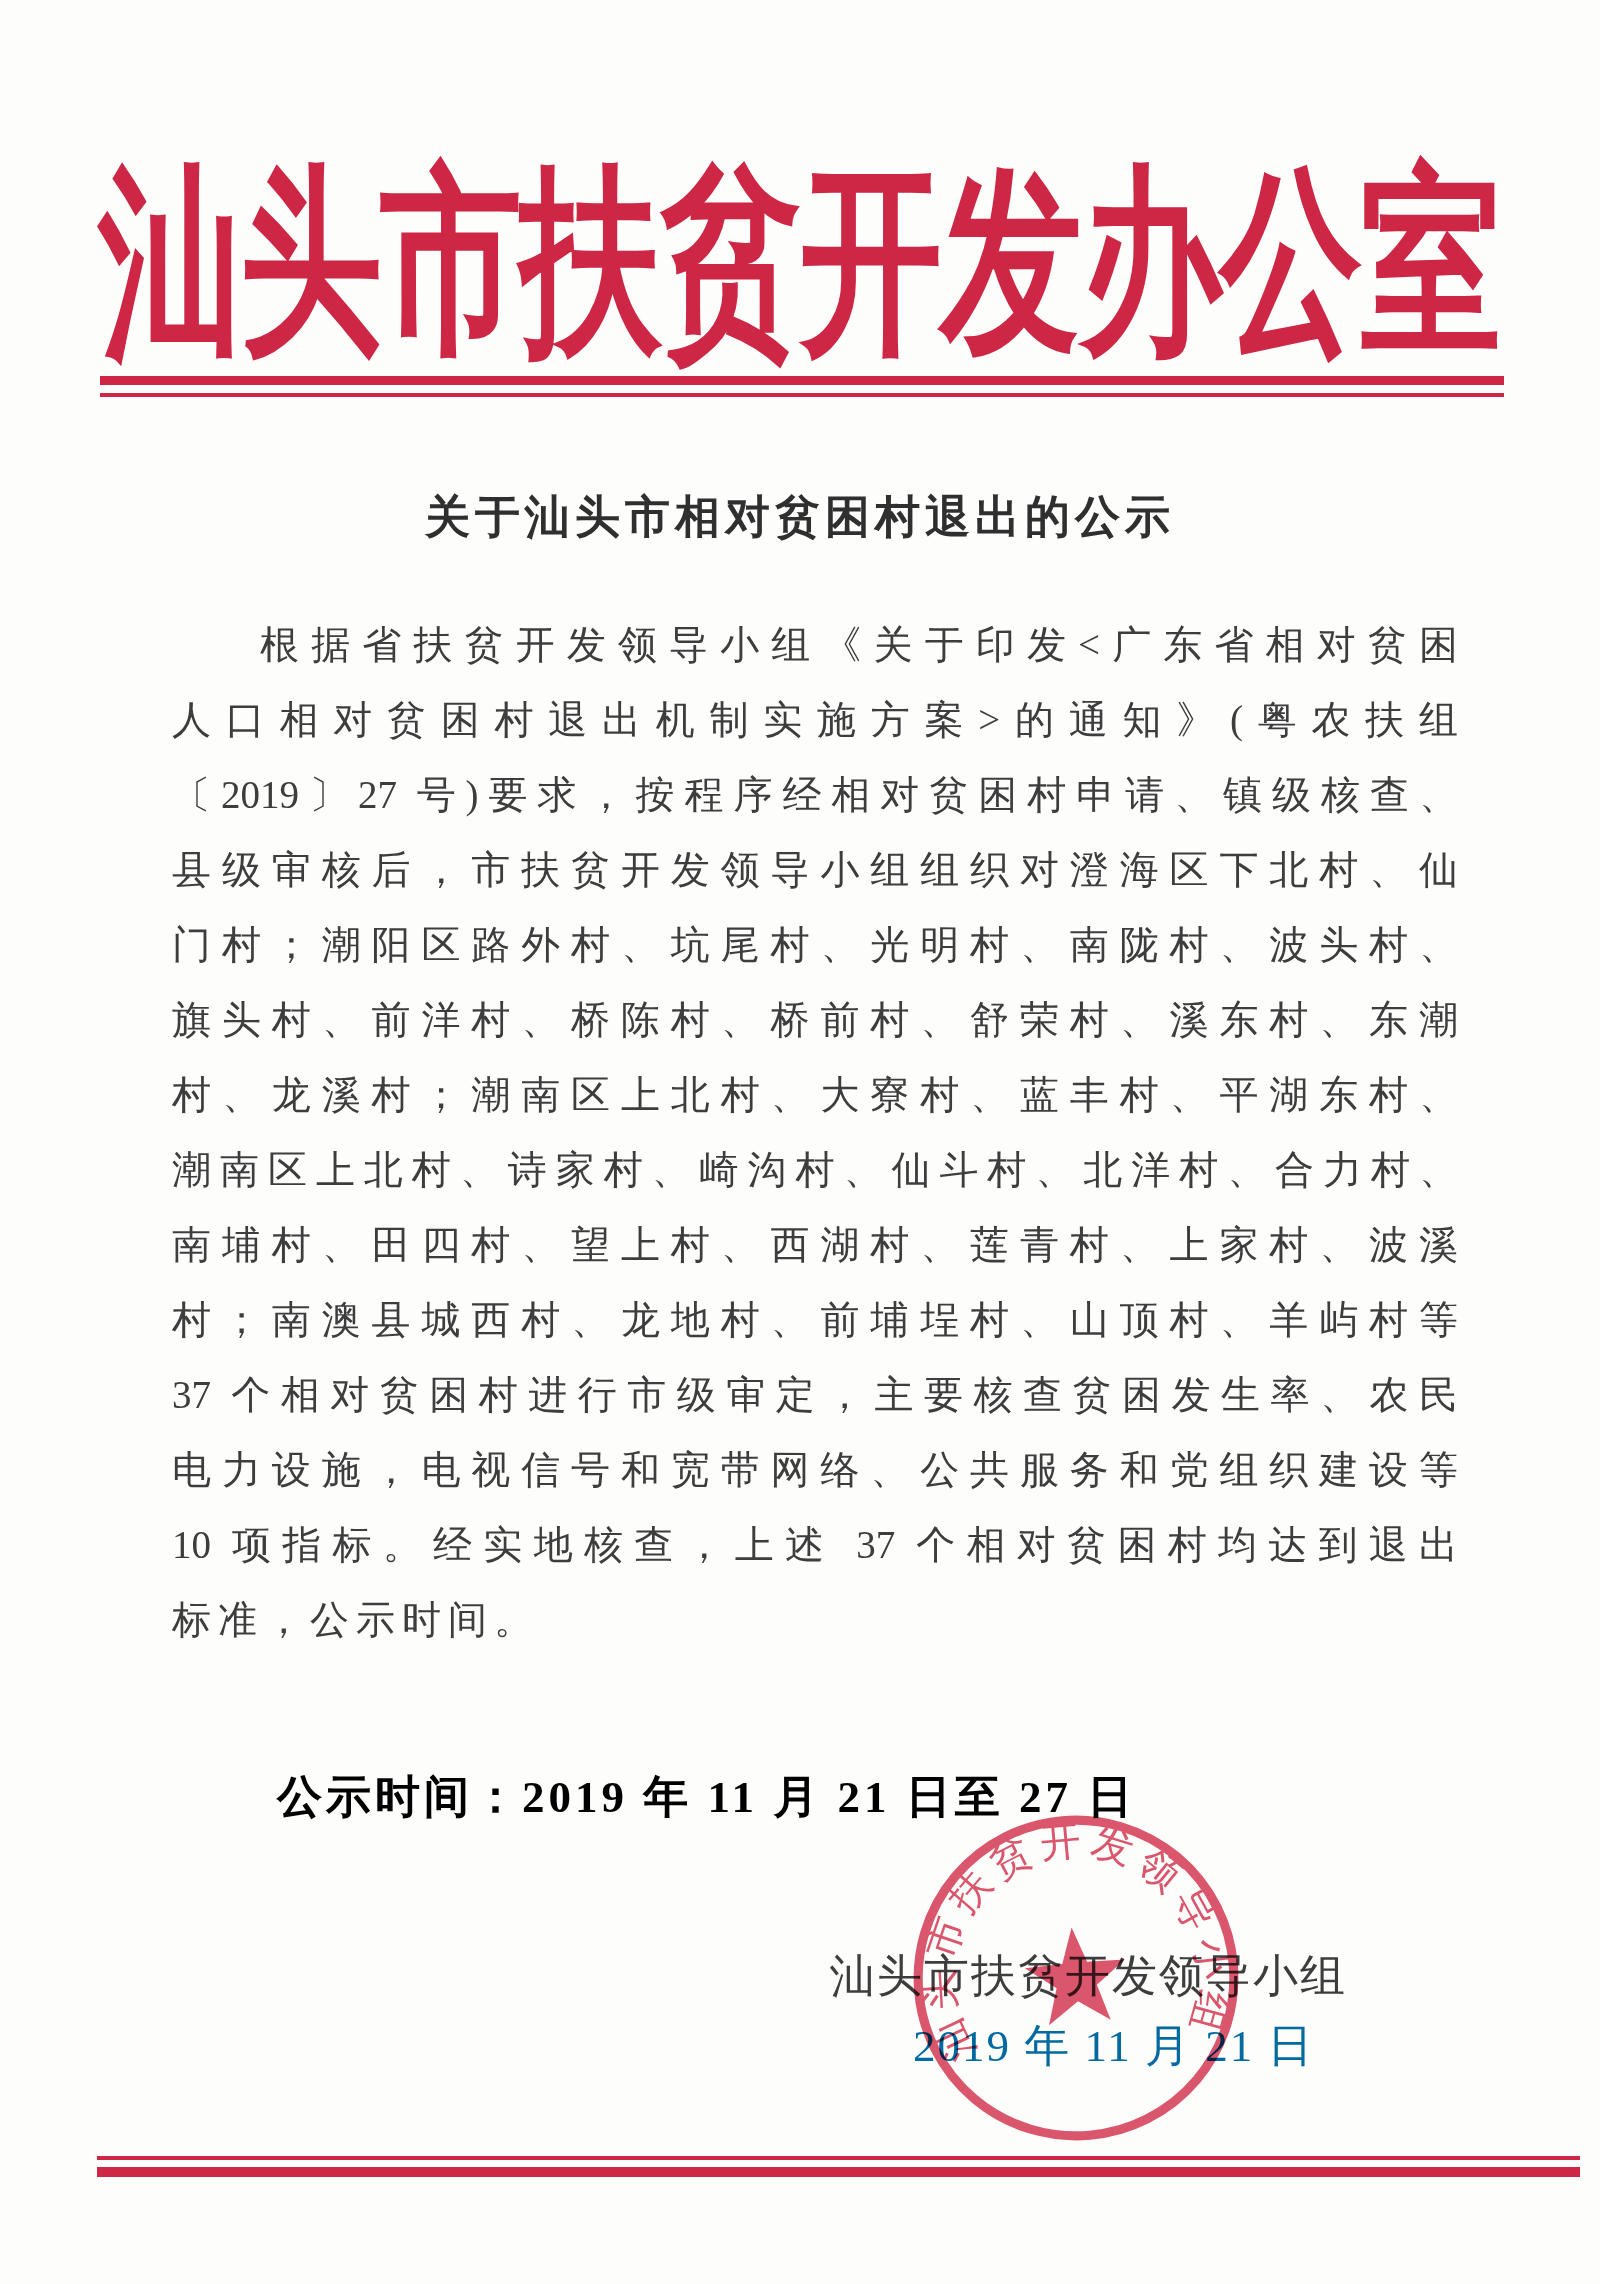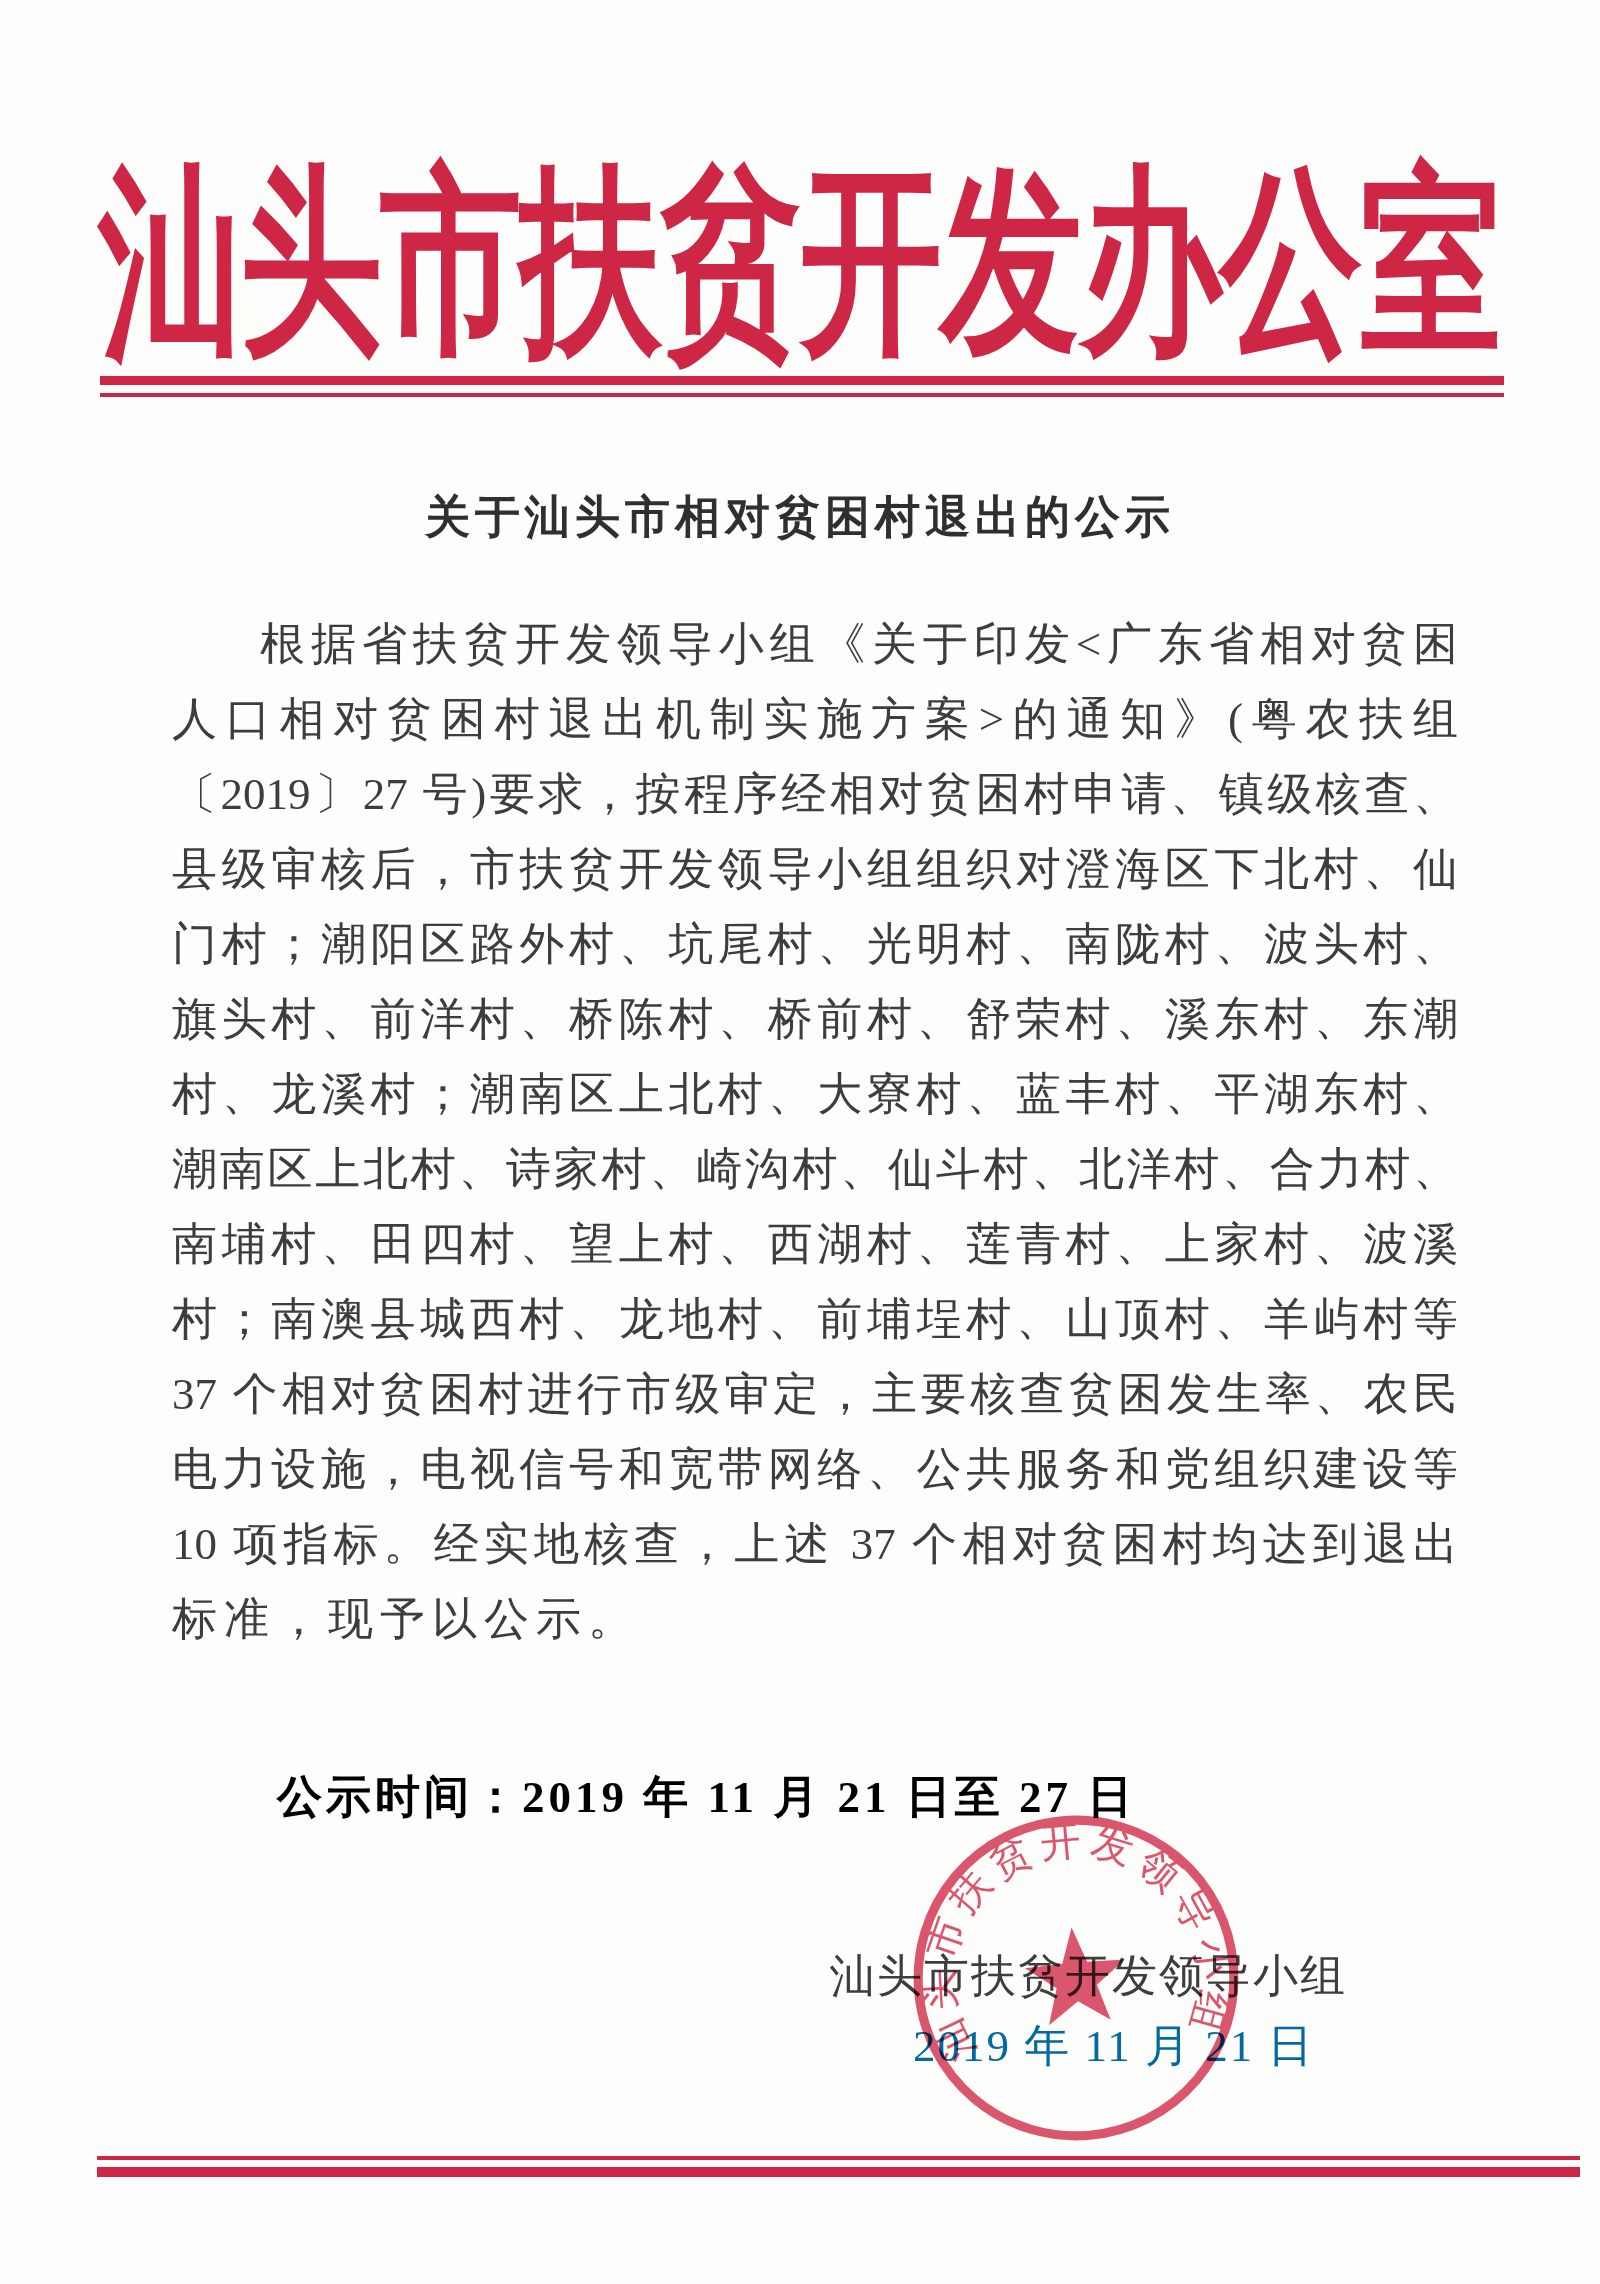--- a/index.html
+++ b/index.html
@@ -33,21 +33,21 @@
     position:absolute;top:487px;left:0;width:100%;
     text-align:center;
     font-size:45px;font-weight:bold;
     letter-spacing:5px;
     color:#2f2f2f;
     white-space:nowrap;
   }
   
   .body-block{
     position:absolute;top:607px;left:172px;width:1286px;
-    font-size:45px;
+    font-size:39px;
     color:#3d3d3d;
   }
   .bline{
     height:75px;line-height:75px;
     text-align:justify;
     text-align-last:justify;
     white-space:nowrap;
     overflow:visible;
   }
   .bline.first{text-indent:88px;}
@@ -97,21 +97,21 @@
     <div class="bline">县级审核后，市扶贫开发领导小组组织对澄海区下北村、仙</div>
     <div class="bline">门村；潮阳区路外村、坑尾村、光明村、南陇村、波头村、</div>
     <div class="bline">旗头村、前洋村、桥陈村、桥前村、舒荣村、溪东村、东潮</div>
     <div class="bline">村、龙溪村；潮南区上北村、大寮村、蓝丰村、平湖东村、</div>
     <div class="bline">潮南区上北村、诗家村、崎沟村、仙斗村、北洋村、合力村、</div>
     <div class="bline">南埔村、田四村、望上村、西湖村、莲青村、上家村、波溪</div>
     <div class="bline">村；南澳县城西村、龙地村、前埔埕村、山顶村、羊屿村等</div>
     <div class="bline">37 个相对贫困村进行市级审定，主要核查贫困发生率、农民</div>
     <div class="bline">电力设施，电视信号和宽带网络、公共服务和党组织建设等</div>
     <div class="bline">10 项指标。经实地核查，上述 37 个相对贫困村均达到退出</div>
-    <div class="bline last">标准，现予以公示。</div>
+    <div class="bline last">标准，公示时间。</div>
   </div>
 
   <div class="info-block">
     <div>公示时间：2019 年 11 月 21 日至 27 日</div>
   </div>
 
   <div class="sig-org">汕头市扶贫开发领导小组</div>
   <div class="sig-date">2019 年 11 月 21 日</div>
 
   <svg class="seal" viewBox="0 0 340 340">

